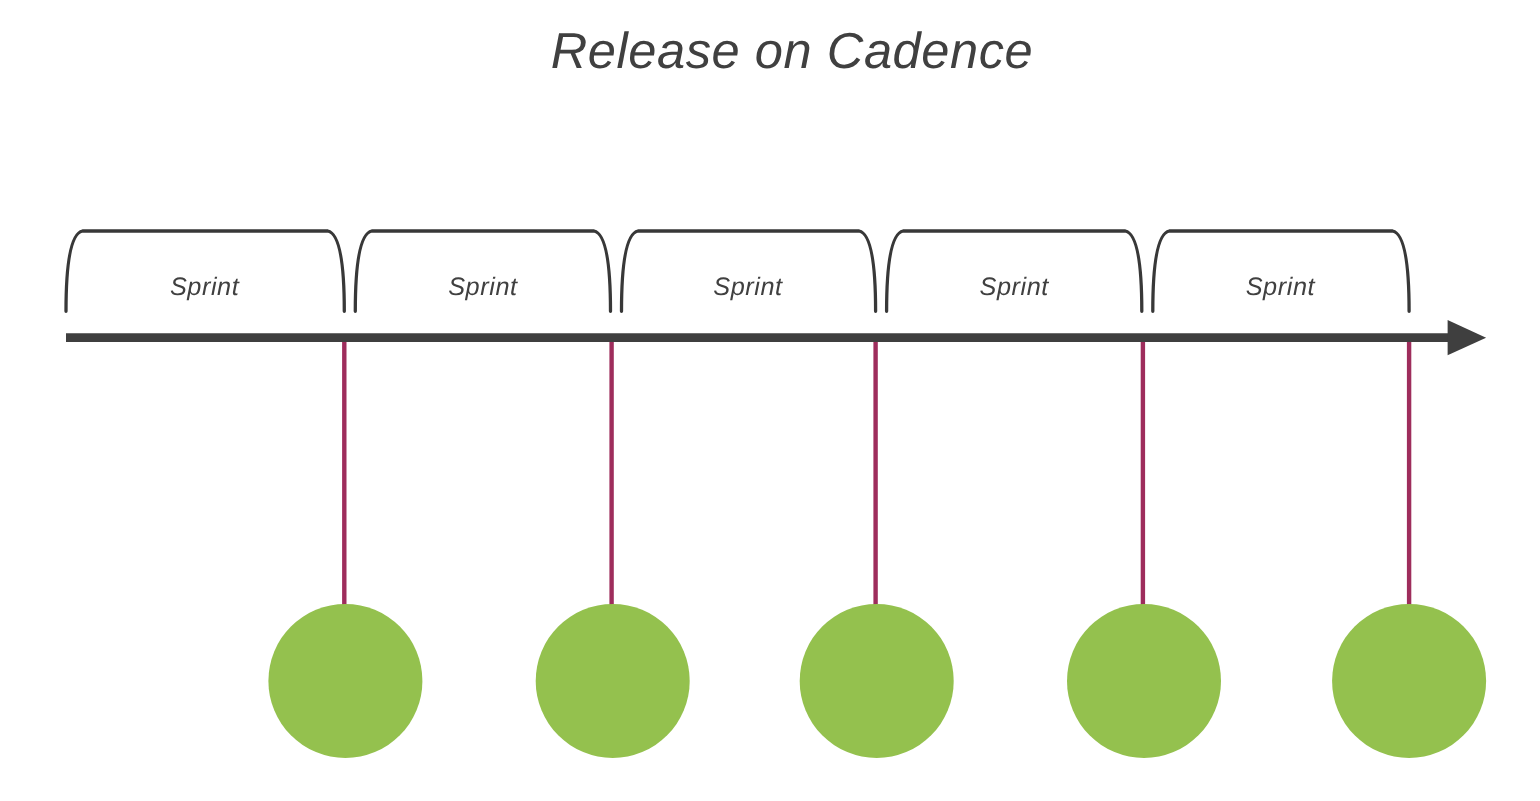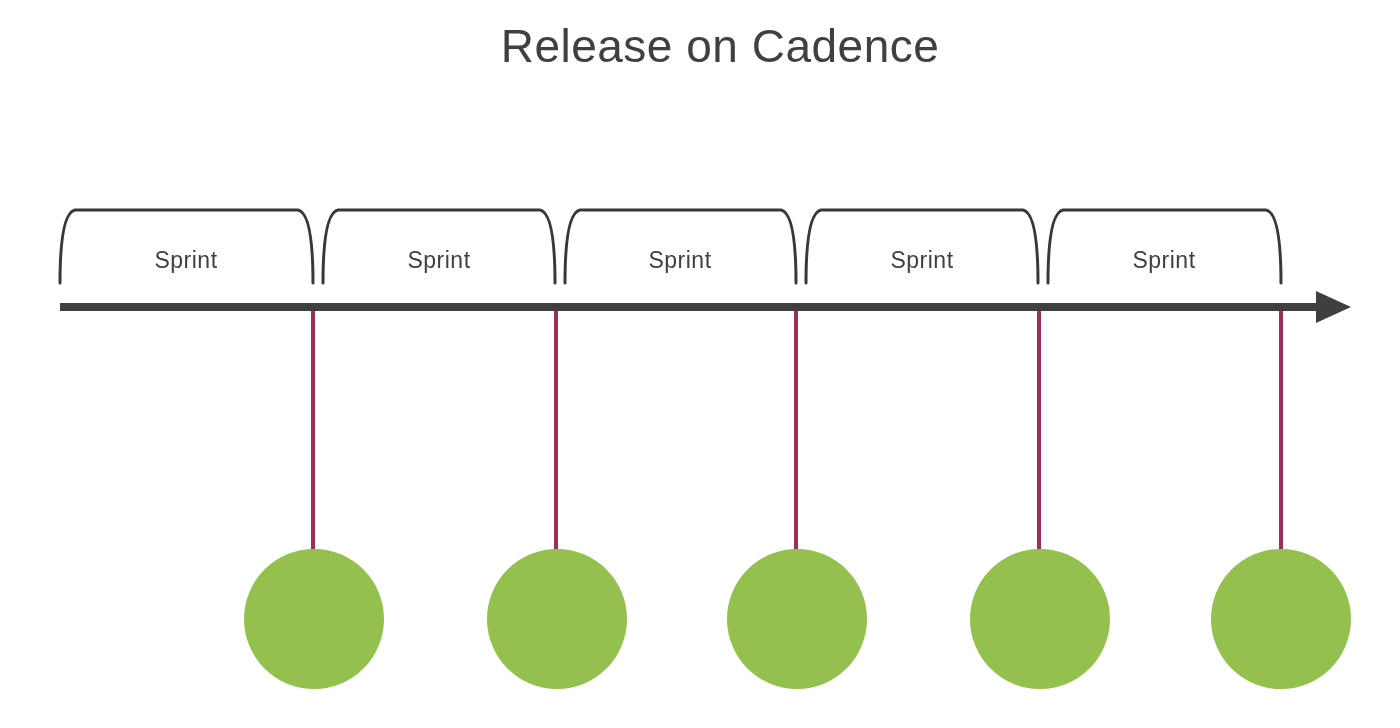--- a/index.html
+++ b/index.html
@@ -7,20 +7,21 @@
     padding: 0;
     background: #ffffff;
     font-family: "Liberation Sans", "DejaVu Sans", sans-serif;
   }
   .stage {
     position: relative;
     width: 1400px;
     height: 728px;
     background: #ffffff;
     overflow: hidden;
+    font-style: italic;
   }
   .title {
     position: absolute;
     top: 20px;
     left: 160px;
     width: 1120px;
     text-align: center;
     font-size: 46px;
     font-weight: 400;
     letter-spacing: 0.5px;

